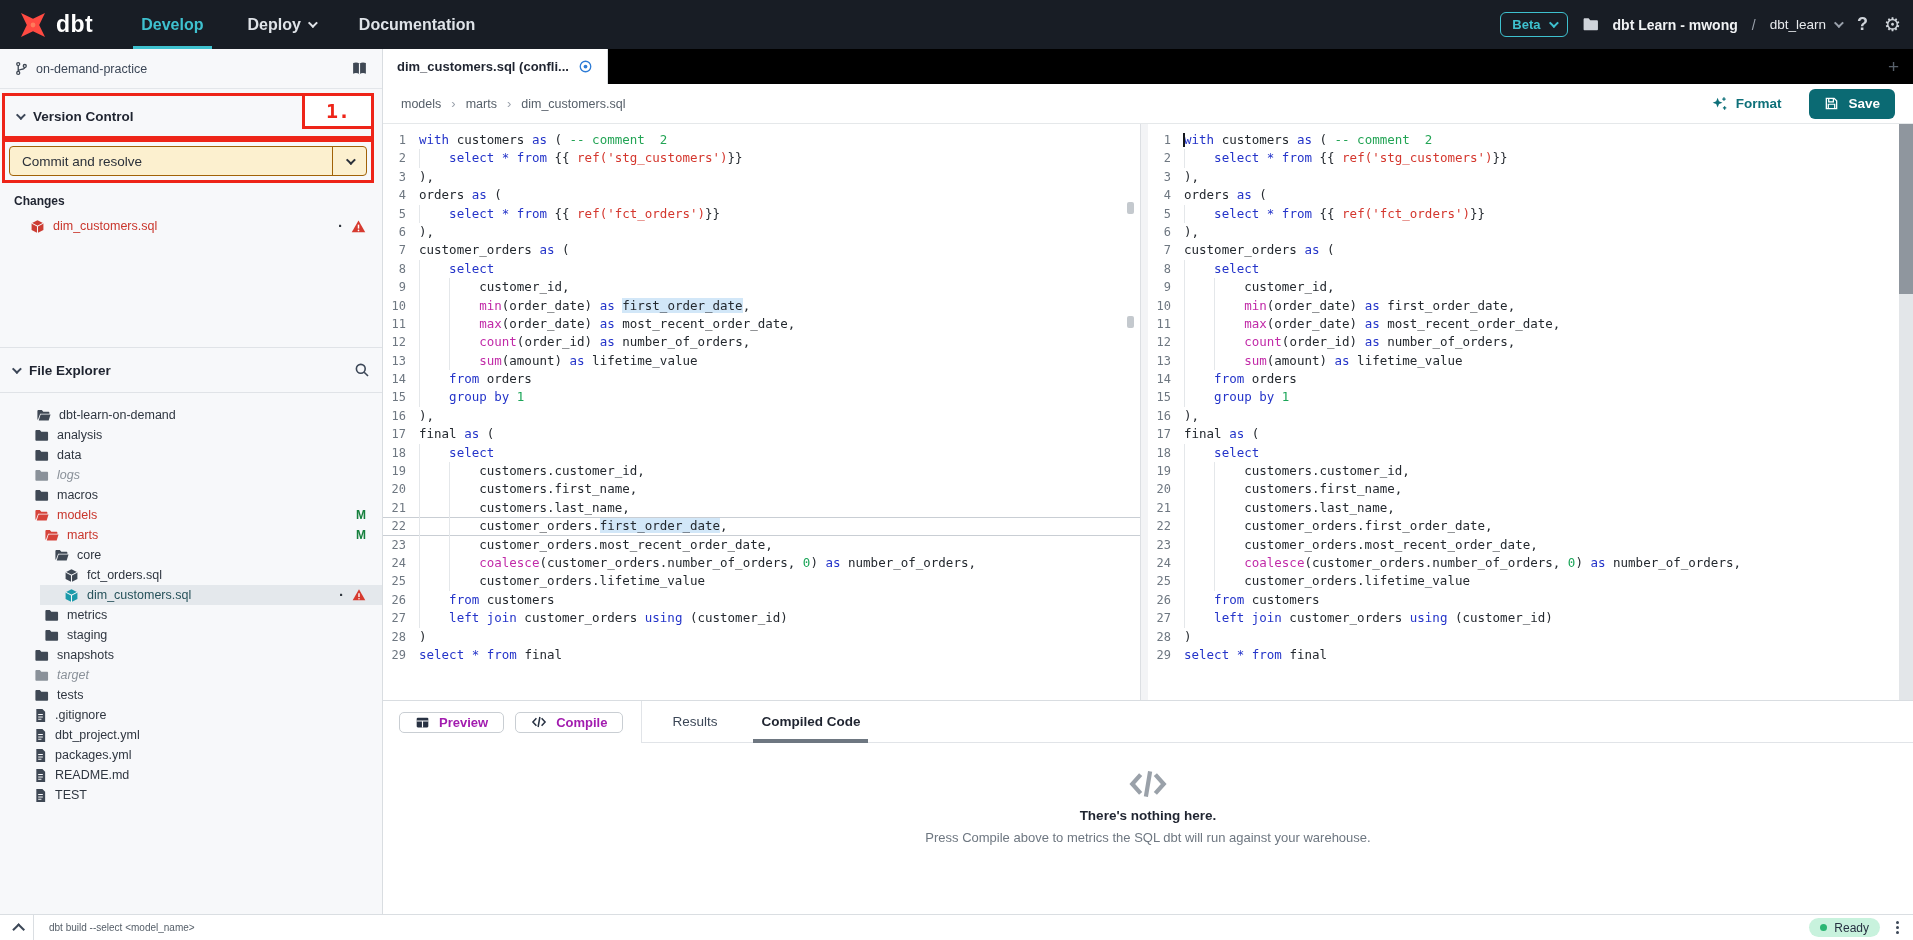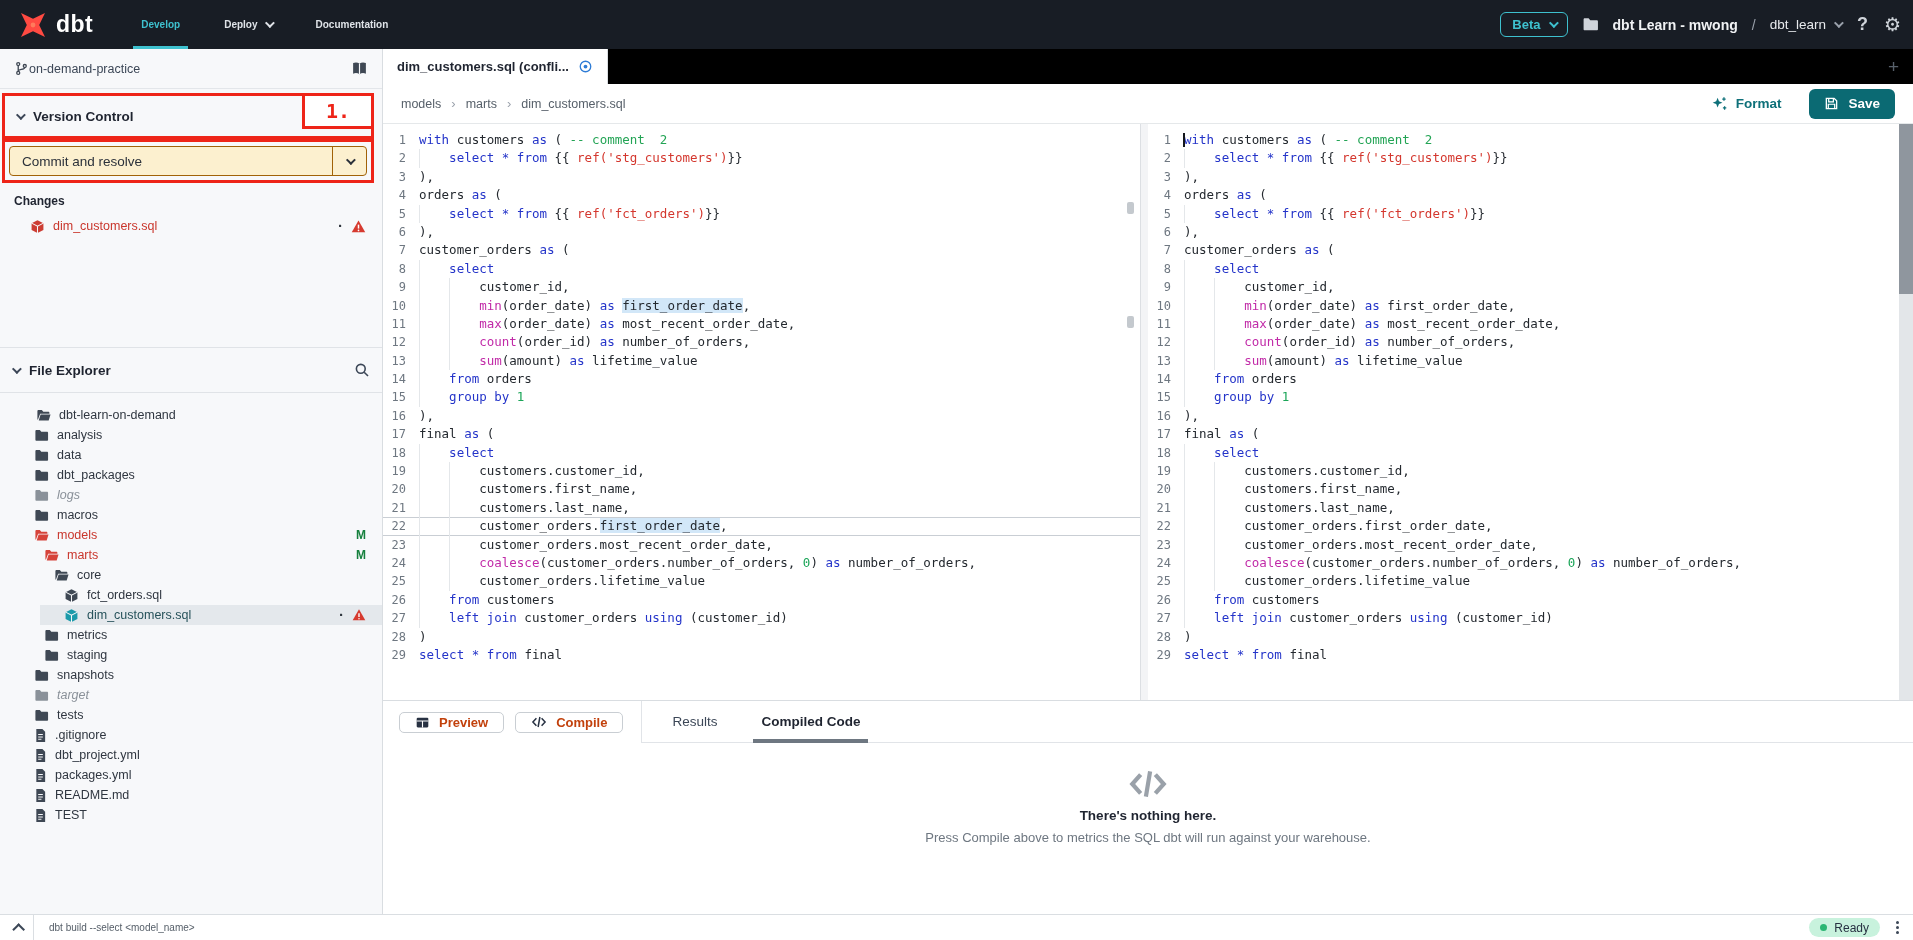--- a/index.html
+++ b/index.html
@@ -5,21 +5,21 @@
   * { margin:0; padding:0; box-sizing:border-box; }
   html,body { width:1913px; height:940px; overflow:hidden; background:#fff;
     font-family:"Liberation Sans", sans-serif; }
   .app { width:1913px; height:940px; display:flex; flex-direction:column; }
 
   
   .topnav { height:49px; background:#181d25; display:flex; align-items:stretch; flex:none; color:#e8eaed; }
   .logo { display:flex; align-items:center; gap:8px; padding:0 26px 0 18px; }
   .logo-text { font-size:23px; font-weight:bold; color:#fff; letter-spacing:.5px; }
   .topnav nav { display:flex; align-items:stretch; }
-  .nav-item { display:flex; align-items:center; gap:7px; padding:0 22px; font-size:10px; font-weight:bold; color:#dfe3e8; position:relative; cursor:pointer; }
+  .nav-item { display:flex; align-items:center; gap:7px; padding:0 22px; font-size:16px; font-weight:bold; color:#dfe3e8; position:relative; cursor:pointer; }
   .nav-item.active { color:var(--accent,#3ec1cf); }
   .nav-item.active::after { content:""; position:absolute; left:14px; right:14px; bottom:0; height:3px; background:var(--accent,#3ec1cf); }
   .topnav-right { margin-left:auto; display:flex; align-items:center; gap:14px; padding-right:12px; }
   .beta { background:transparent; border:1.5px solid var(--accent,#3ec1cf); color:var(--accent,#3ec1cf);
     border-radius:6px; font-size:13px; font-weight:bold; padding:4px 11px; display:flex; align-items:center; gap:8px; cursor:pointer; }
   .cdown { width:7px; height:7px; border-right:2px solid currentColor; border-bottom:2px solid currentColor;
     transform:rotate(45deg) translateY(-2px); display:inline-block; flex:none; }
   .cup { width:9px; height:9px; border-right:2.5px solid currentColor; border-top:2.5px solid currentColor;
     transform:rotate(-45deg) translateY(3px); display:inline-block; }
   .proj { font-size:14px; font-weight:bold; color:#f0f2f4; }
@@ -27,21 +27,21 @@
   .env { display:flex; align-items:center; gap:8px; font-size:13.5px; color:#e8eaed; cursor:pointer; }
   .help { font-size:18px; font-weight:bold; color:#cfd4da; cursor:pointer; padding:0 2px; }
   .gear { font-size:19px; color:#cfd4da; cursor:pointer; }
 
   
   .content { flex:1; display:flex; min-height:0; }
   .sidebar { width:383px; flex:none; background:#f7f8fa; border-right:1px solid #d9dde1; display:flex; flex-direction:column; overflow:hidden; }
   .editor-col { flex:1; display:flex; flex-direction:column; min-width:0; background:#fff; }
 
   
-  .branch-row { height:40px; flex:none; display:flex; align-items:center; gap:0; padding:0 14px; border-bottom:1px solid #e3e6ea; }
+  .branch-row { height:40px; flex:none; display:flex; align-items:center; gap:7px; padding:0 14px; border-bottom:1px solid #e3e6ea; }
   .branch-row .name { font-size:12.5px; color:#3c4757; }
   .branch-row .spacer { flex:1; }
   .ann-box1 { margin:4px 8px 0 2px; border:3px solid var(--annotation_red,#ee2418); position:relative; }
   .vc-header { height:40px; display:flex; align-items:center; gap:10px; padding:0 11px; }
   .vc-header .title { font-size:13.5px; font-weight:bold; color:#1f2430; }
   .ann-label { position:absolute; top:-3px; right:-3px; background:#fff; border:3px solid var(--annotation_red,#ee2418);
     color:var(--annotation_red,#ee2418); font-family:"DejaVu Sans Mono",monospace; font-weight:bold; font-size:20px; padding:3px 21px; }
   .ann-box2 { margin:0 8px 0 2px; border:3px solid var(--annotation_red,#ee2418); padding:4px; }
   .commit-btn { height:30px; width:100%; display:flex; align-items:stretch; background:var(--commit_bg,#fcf0cf);
     border:1px solid var(--commit_border,#a16207); border-radius:4px; cursor:pointer; overflow:hidden; }
@@ -102,21 +102,21 @@
   .pane-left .tok-hl { background:var(--syn_hl_bg,#d2e7f8); }
   .main-scroll { position:absolute; top:0; right:0; bottom:0; width:14px; background:#e3e6e9; }
   .main-thumb { position:absolute; top:0; right:0; width:14px; height:170px; background:#8f969e; }
   .mini-mark { position:absolute; right:6px; width:7px; height:12px; background:#c4c9ce; border-radius:2px; }
 
   
   .bottom-panel { height:214px; flex:none; border-top:1px solid #d9dde1; display:flex; flex-direction:column; background:#fff; }
   .bp-toolbar { height:42px; flex:none; display:flex; align-items:stretch; }
   .bp-buttons { display:flex; align-items:center; gap:11px; padding:0 18px 0 16px; }
   .bp-btn { height:21px; background:#fff; border:1px solid #c9ced3; border-radius:5px; display:flex; align-items:center;
-    gap:9px; padding:0 15px; font-size:13px; font-weight:bold; color:#c2410c; cursor:pointer; }
+    gap:9px; padding:0 15px; font-size:13px; font-weight:bold; color:#a21caf; cursor:pointer; }
   .bp-tabs { flex:1; border-left:1px solid #e1e4e8; border-bottom:1px solid #e1e4e8; display:flex; align-items:stretch; padding-left:30px; gap:44px; }
   .bp-tab { display:flex; align-items:center; font-size:13.5px; color:#3c4757; position:relative; cursor:pointer; }
   .bp-tab.active { font-weight:bold; color:#1f2430; }
   .bp-tab.active::after { content:""; position:absolute; left:-8px; right:-8px; bottom:-1px; height:4px; background:#6e7781; }
   .empty-state { flex:1; display:flex; flex-direction:column; align-items:center; padding-top:24px; gap:7px; }
   .empty-title { font-size:13.5px; font-weight:bold; color:#1f2430; }
   .empty-sub { font-size:13px; color:#6e7781; }
 
   
   .statusbar { height:26px; flex:none; border-top:1px solid #dadee2; display:flex; align-items:center; background:#fff; }
@@ -257,28 +257,20 @@
             <span class="tree-label">analysis</span>
           </div>
           <div class="tree-row" style="padding-left: 34px;">
             <span class="tree-icon">
               <svg width="15" height="15" viewBox="0 0 16 16">
                 <path fill="#3f4854" d="M1.5 3.2c0-.6.5-1.1 1.1-1.1h3.6l1.6 1.9h6.1c.6 0 1.1.5 1.1 1.1v7.3c0 .6-.5 1.1-1.1 1.1H2.6c-.6 0-1.1-.5-1.1-1.1Z"></path>
               </svg>
             </span>
             <span class="tree-label">data</span>
           </div>
-          <div class="tree-row" style="padding-left: 34px;">
-            <span class="tree-icon">
-              <svg width="15" height="15" viewBox="0 0 16 16">
-                <path fill="#3f4854" d="M1.5 3.2c0-.6.5-1.1 1.1-1.1h3.6l1.6 1.9h6.1c.6 0 1.1.5 1.1 1.1v7.3c0 .6-.5 1.1-1.1 1.1H2.6c-.6 0-1.1-.5-1.1-1.1Z"></path>
-              </svg>
-            </span>
-            <span class="tree-label">dbt_packages</span>
-          </div>
           <div class="tree-row muted" style="padding-left: 34px;">
             <span class="tree-icon">
               <svg width="15" height="15" viewBox="0 0 16 16">
                 <path fill="#3f4854" d="M1.5 3.2c0-.6.5-1.1 1.1-1.1h3.6l1.6 1.9h6.1c.6 0 1.1.5 1.1 1.1v7.3c0 .6-.5 1.1-1.1 1.1H2.6c-.6 0-1.1-.5-1.1-1.1Z"></path>
               </svg>
             </span>
             <span class="tree-label">logs</span>
           </div>
           <div class="tree-row" style="padding-left: 34px;">
             <span class="tree-icon">

